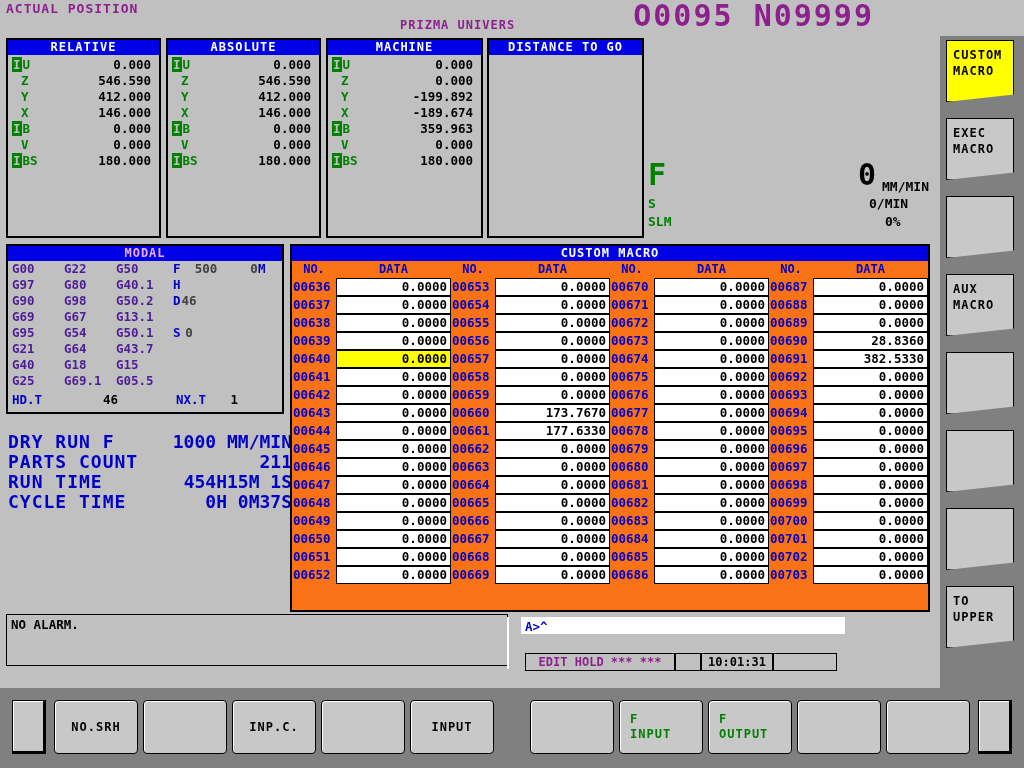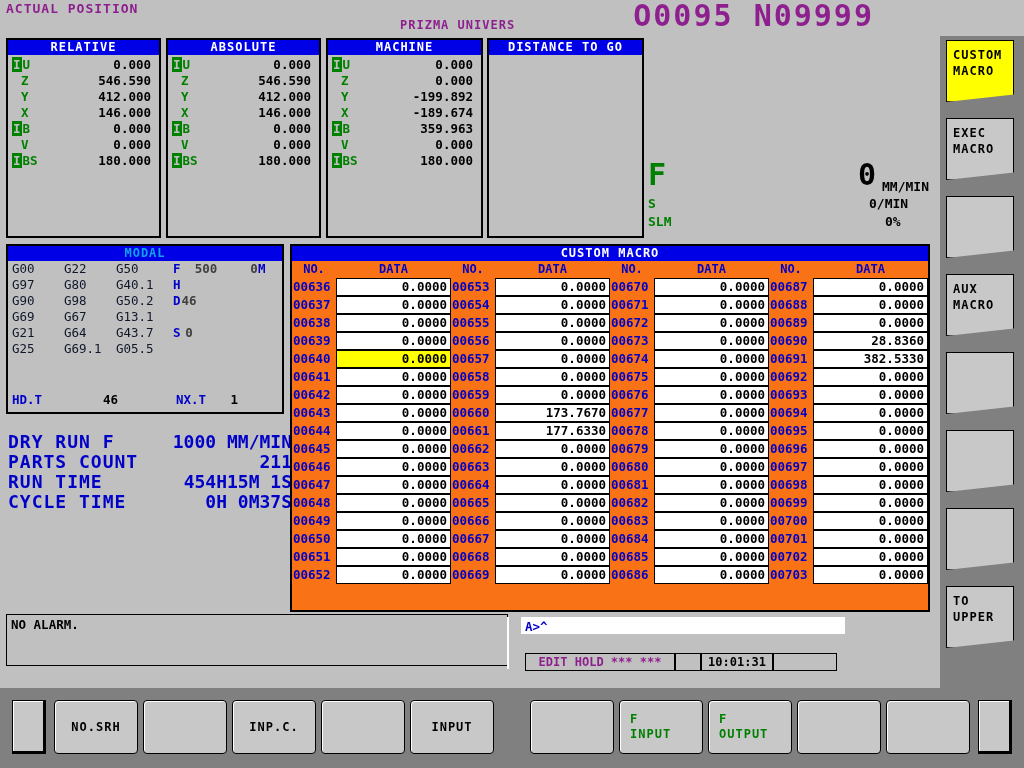--- a/index.html
+++ b/index.html
@@ -37,22 +37,22 @@
   #f-label{position:absolute;color:#008000;font-size:30px;font-weight:bold;line-height:30px;}
   #s-label{position:absolute;color:#008000;font-size:13px;font-weight:bold;}
   #slm-label{position:absolute;color:#008000;font-size:13px;font-weight:bold;}
   #f-value{position:absolute;color:#000;font-size:30px;font-weight:bold;line-height:30px;}
   #f-unit{position:absolute;color:#000;font-size:13px;font-weight:bold;}
   #s-value{position:absolute;color:#000;font-size:13px;font-weight:bold;}
   #slm-value{position:absolute;color:#000;font-size:13px;font-weight:bold;}
 
   
   #modal{position:absolute;left:6px;top:208px;width:278px;height:170px;border:2px solid #000;box-sizing:border-box;background:#c0c0c0;}
-  #modal .ptitle{background:#0000e6;color:#0ea5e9;text-align:center;font-weight:bold;font-size:12px;height:15px;line-height:15px;letter-spacing:1px;}
-  .mrow{height:16px;line-height:16px;position:relative;font-size:12.5px;font-weight:normal;color:#0f172a;}
+  #modal .ptitle{background:#0000e6;color:#f0abfc;text-align:center;font-weight:bold;font-size:12px;height:15px;line-height:15px;letter-spacing:1px;}
+  .mrow{height:16px;line-height:16px;position:relative;font-size:12.5px;font-weight:bold;color:#4c1d95;}
   .mc{position:absolute;}
   .mcl{position:absolute;color:#0000c8;}
   .mcv{position:absolute;color:#404040;text-align:center;}
 
   
   #runinfo{position:absolute;left:6px;top:396px;width:288px;}
   .rirow{height:20px;line-height:20px;position:relative;font-size:18px;font-weight:bold;}
   .rilab{position:absolute;left:2px;color:#0000c8;letter-spacing:1px;}
   .rival{position:absolute;right:2px;color:#0000c8;}
 
@@ -242,23 +242,33 @@
             <span class="mc" style="left: 4px;">G90</span>
             <span class="mc" style="left: 56px;">G98</span>
             <span class="mc" style="left: 108px;">G50.2</span>
           </div>
           <div class="mrow">
             <span class="mc" style="left: 4px;">G69</span>
             <span class="mc" style="left: 56px;">G67</span>
             <span class="mc" style="left: 108px;">G13.1</span>
           </div>
           <div class="mrow">
+            <span class="mc" style="left: 4px;">G95</span>
+            <span class="mc" style="left: 56px;">G54</span>
+            <span class="mc" style="left: 108px;">G50.1</span>
+          </div>
+          <div class="mrow">
             <span class="mc" style="left: 4px;">G21</span>
             <span class="mc" style="left: 56px;">G64</span>
             <span class="mc" style="left: 108px;">G43.7</span>
+          </div>
+          <div class="mrow">
+            <span class="mc" style="left: 4px;">G40</span>
+            <span class="mc" style="left: 56px;">G18</span>
+            <span class="mc" style="left: 108px;">G15</span>
           </div>
           <div class="mrow">
             <span class="mc" style="left: 4px;">G25</span>
             <span class="mc" style="left: 56px;">G69.1</span>
             <span class="mc" style="left: 108px;">G05.5</span>
           </div>
         </div>
     <span class="mcl" style="left: 165px; top: 15px; position: absolute; font-weight: bold; font-size: 12.5px;">F</span>
         <span class="mcv" style="left: 168px; top: 15px; position: absolute; width: 60px; font-weight: bold; font-size: 12.5px;">500</span>
         <span class="mcl" style="left: 250px; top: 15px; position: absolute; font-weight: bold; font-size: 12.5px;">M</span>

